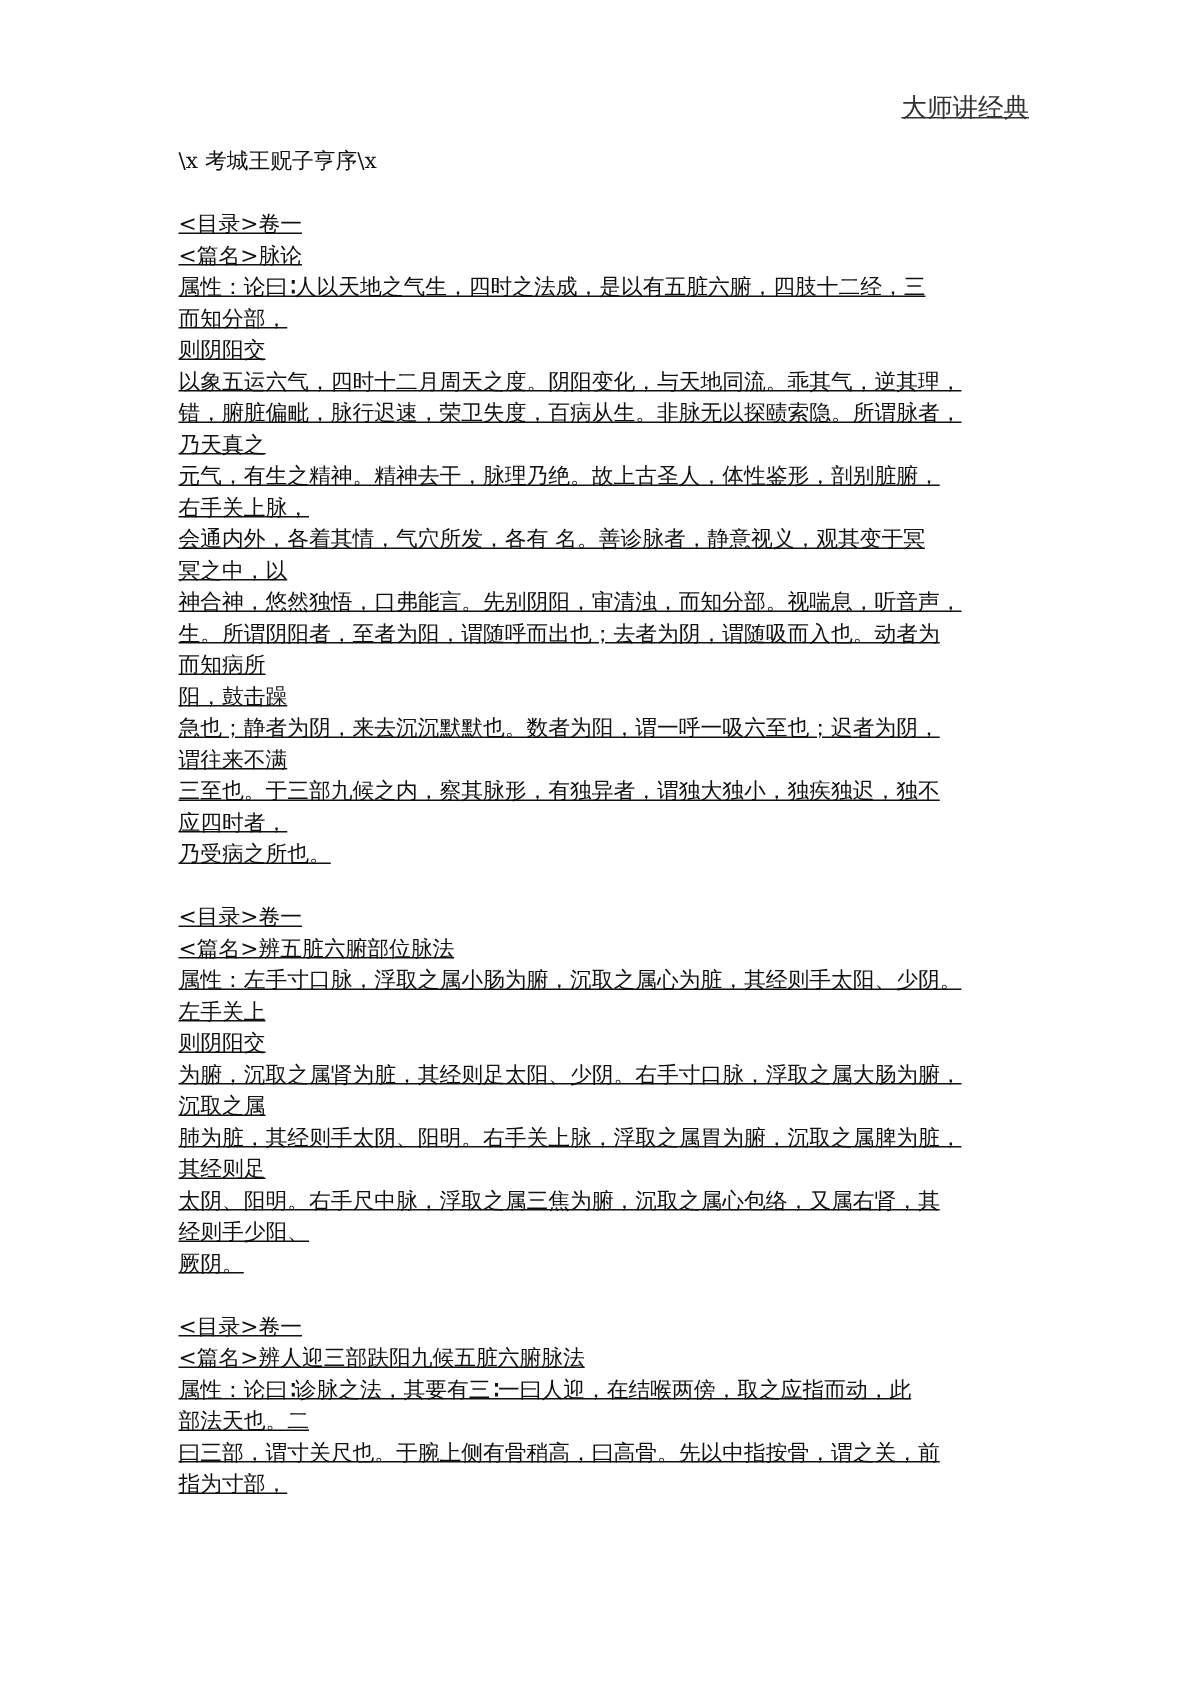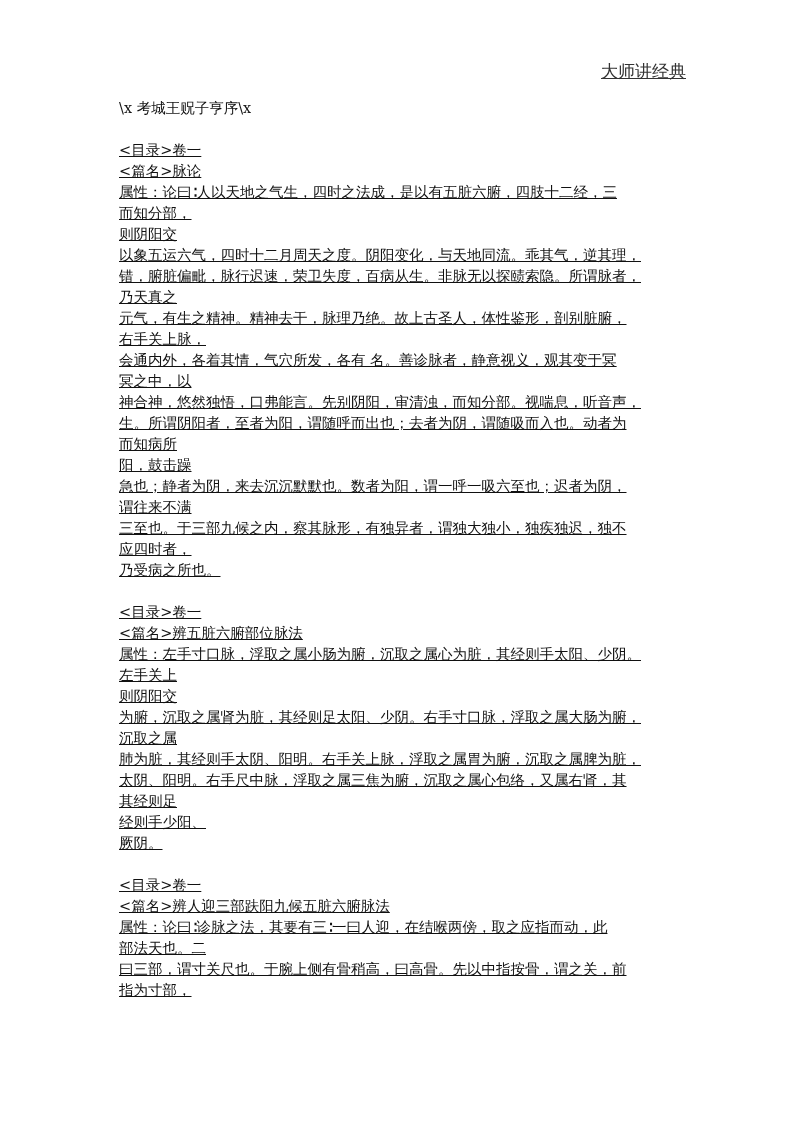--- a/index.html
+++ b/index.html
@@ -47,22 +47,22 @@
 
   <div>
     <div class="line">&lt;目录&gt;卷一</div>
     <div class="line">&lt;篇名&gt;辨五脏六腑部位脉法</div>
     <div class="line">属性：左手寸口脉，浮取之属小肠为腑，沉取之属心为脏，其经则手太阳、少阴。</div>
     <div class="line">左手关上</div>
     <div class="line">则阴阳交</div>
     <div class="line">为腑，沉取之属肾为脏，其经则足太阳、少阴。右手寸口脉，浮取之属大肠为腑，</div>
     <div class="line">沉取之属</div>
     <div class="line">肺为脏，其经则手太阴、阳明。右手关上脉，浮取之属胃为腑，沉取之属脾为脏，</div>
+    <div class="line">其经则足</div>
     <div class="line">太阴、阳明。右手尺中脉，浮取之属三焦为腑，沉取之属心包络，又属右肾，其</div>
-    <div class="line">其经则足</div>
     <div class="line">经则手少阳、</div>
     <div class="line">厥阴。</div>
   </div>
   <div class="blank"></div>
 
   <div>
     <div class="line">&lt;目录&gt;卷一</div>
     <div class="line">&lt;篇名&gt;辨人迎三部趺阳九候五脏六腑脉法</div>
     <div class="line">属性：论曰∶诊脉之法，其要有三∶一曰人迎，在结喉两傍，取之应指而动，此</div>
     <div class="line">部法天也。二</div>

